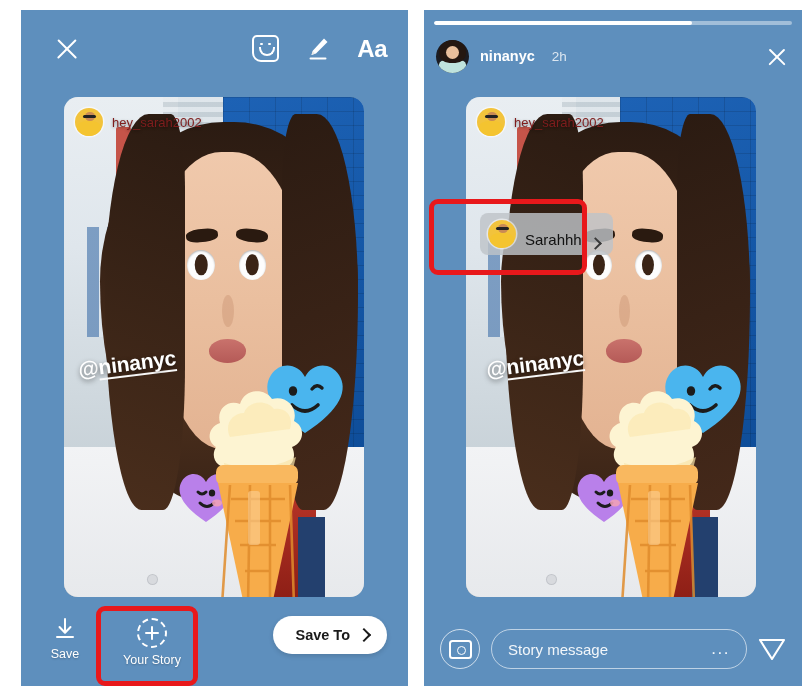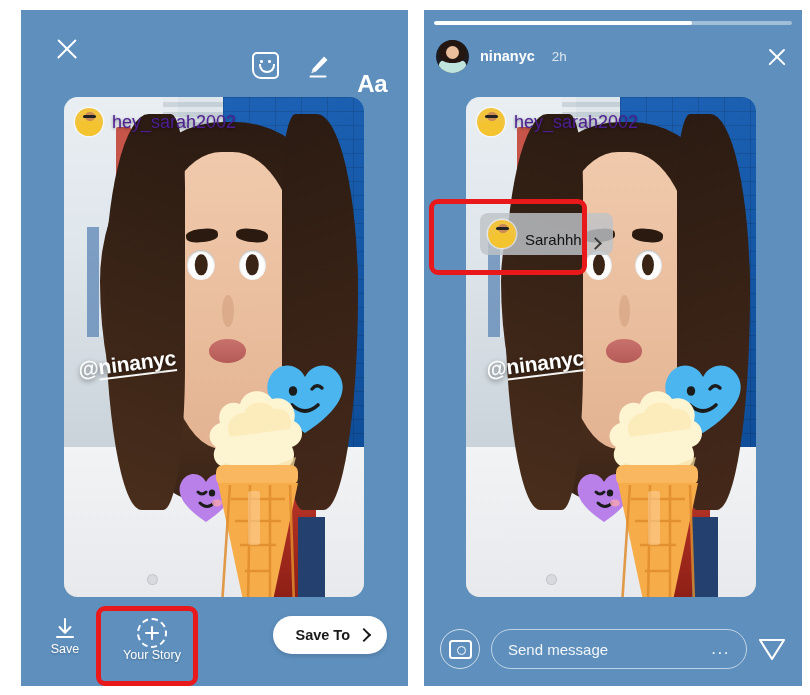--- a/index.html
+++ b/index.html
@@ -48,21 +48,21 @@
   .sticker-ic .eye{
     position:absolute;width:2.6px;height:2.6px;background:#fff;border-radius:50%;top:6px;
   }
   .sticker-ic .eye.l{left:6px;}
   .sticker-ic .eye.r{left:14px;}
   .sticker-ic .smile{
     position:absolute;left:5px;top:10px;width:12px;height:7px;
     border:2px solid #fff;border-top:none;border-radius:0 0 10px 10px;
   }
   .pen-ic{width:28px;height:28px;position:relative;}
-  .aa-ic{color:#fff;font-size:24px;font-weight:bold;letter-spacing:-.5px;line-height:27px;margin-top:36px;}
+  .aa-ic{color:#fff;font-size:24px;font-weight:bold;letter-spacing:-.5px;line-height:27px;}
 
   
   .photo-card{
     position:absolute;border-radius:14px;overflow:hidden;
     background:#9fb7c8;
   }
   #photo-left{left:43px;top:87px;width:300px;height:500px;}
   #photo-right{left:42px;top:87px;width:290px;height:500px;}
 
   .scene{position:absolute;inset:0;}
@@ -180,21 +180,21 @@
   }
   .avatar-sm .shades{
     position:absolute;left:30%;top:26%;width:44%;height:9%;
     background:#222;border-radius:2px;
   }
   .avatar-sm .body{
     position:absolute;left:6%;bottom:0;width:88%;height:52%;
     background:#f4c430;border-radius:40% 40% 0 0;
   }
   .photo-user-name{
-    color:#4c1d95;font-size:18px;font-weight:400;
+    color:#7f1d1d;font-size:13px;font-weight:400;
     text-shadow:0 1px 3px rgba(0,0,0,.45);
   }
 
   
   .handle-overlay{
     position:absolute;z-index:7;
     color:#fff;font-size:21px;font-weight:bold;letter-spacing:-.2px;
     text-shadow:0 2px 5px rgba(0,0,0,.5);
     transform:rotate(-7deg);
   }
@@ -207,21 +207,21 @@
 
   .ic-cone{position:absolute;z-index:9;}
 
   
   .bottom-bar{
     position:absolute;left:0;bottom:0;width:100%;height:86px;z-index:12;
   }
   .action{
     position:absolute;text-align:center;color:#fff;cursor:pointer;
   }
-  .action .lbl{font-size:12.5px;display:block;
+  .action .lbl{font-size:12.5px;margin-top:5px;display:block;
     text-shadow:0 1px 2px rgba(0,0,0,.25);}
   #act-save{left:16px;top:18px;width:56px;}
   #act-story{left:92px;top:18px;width:78px;text-align:center;}
   .save-ic{width:22px;height:24px;margin:0 auto;position:relative;}
   .story-ic{width:30px;height:30px;margin:0 auto;position:relative;}
   .story-ic .ring{
     position:absolute;inset:0;border-radius:50%;
     border:2px dashed #fff;
   }
   .story-ic .plus:before,.story-ic .plus:after{
@@ -553,21 +553,21 @@
       <div class="handle-overlay" id="handle-right">
         <span>@</span><span class="u">ninanyc</span>
       </div>
     </div>
 
     <div class="msg-bar">
       <div class="cam-btn">
         <span class="cam-ic"></span>
       </div>
       <div class="msg-input">
-        <span class="msg-ph">Send message</span>
+        <span class="msg-ph">Story message</span>
         <span class="dots">...</span>
       </div>
       <div class="send-ic">
         <svg width="28" height="26" viewBox="0 0 28 26">
           <path d="M2 4 L26 4 L14 23 Z" fill="none" stroke="#fff" stroke-width="2.1" stroke-linejoin="round"></path>
         </svg>
       </div>
     </div>
   </div>
 

